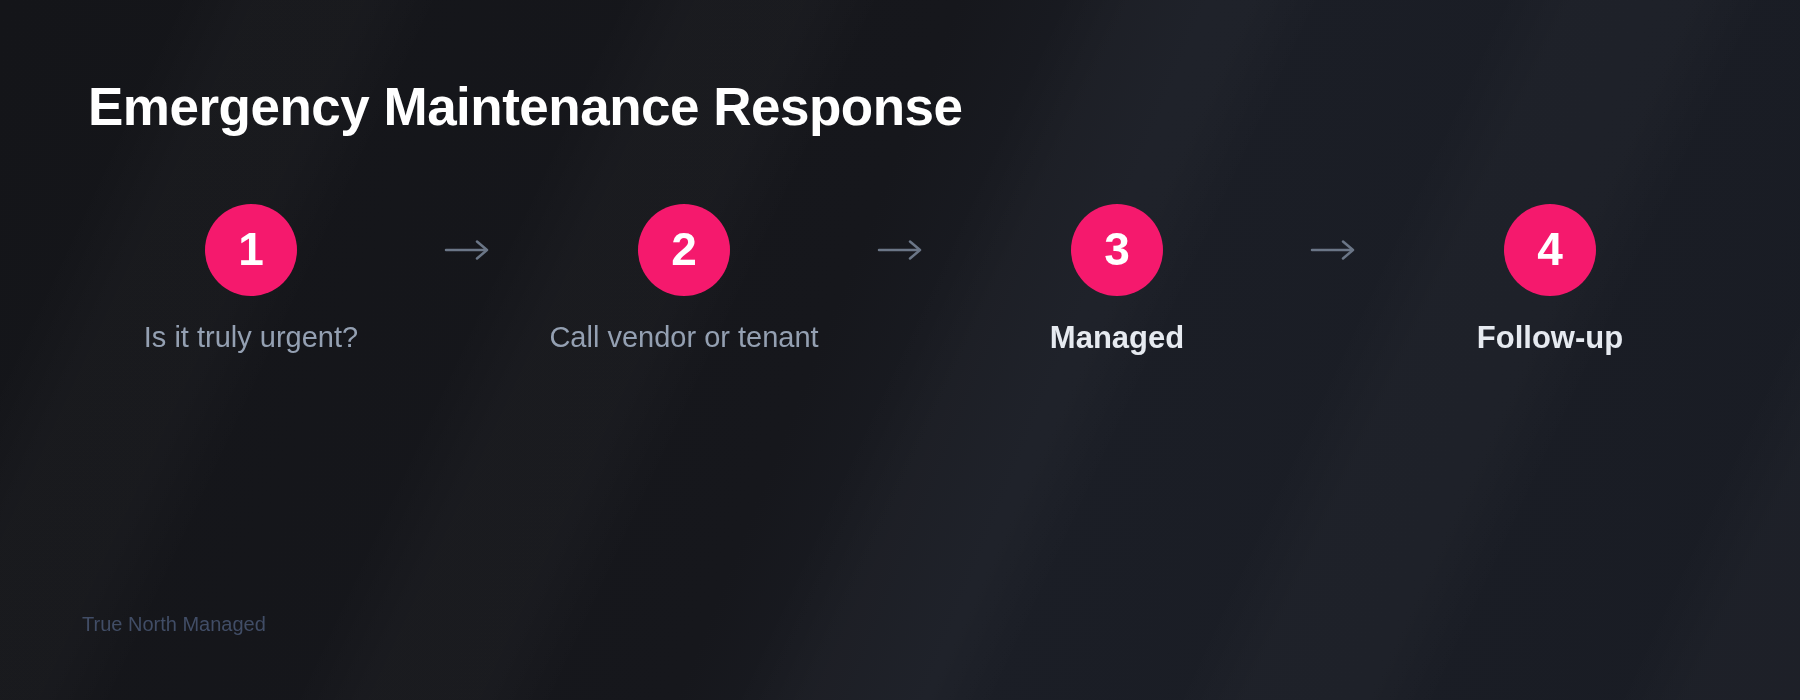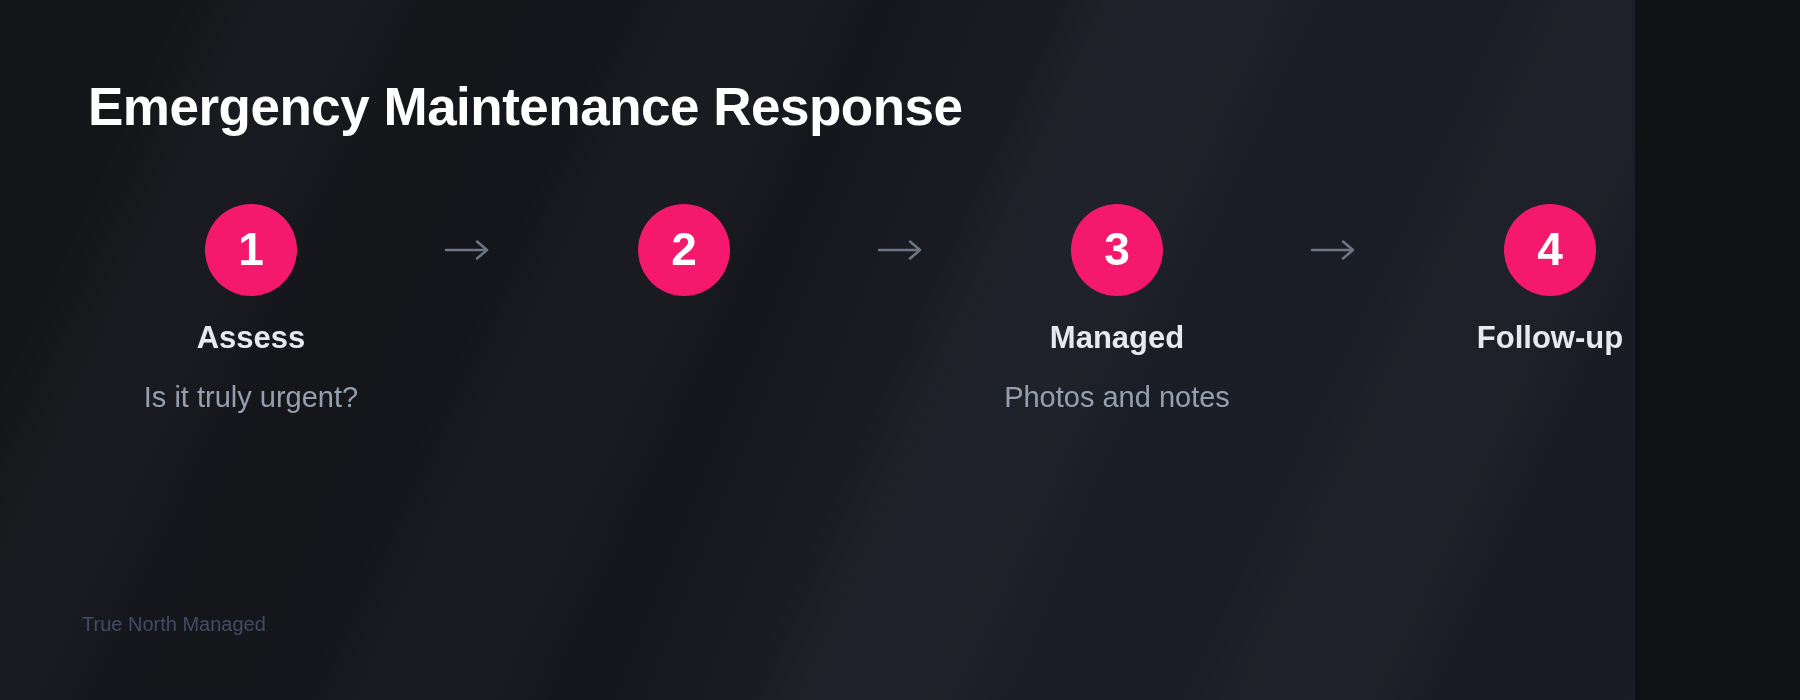--- a/index.html
+++ b/index.html
@@ -2,21 +2,21 @@
 <html style="--background: #16181e; --accent: #f5196d; --title: #ffffff; --step-title: #e6eaf0; --step-description: #94a0b2; --arrow: #6b7687; --footer: #414d66;"><head>
 <meta charset="utf-8">
 <style>
   html, body {
     margin: 0;
     padding: 0;
     background: #101114;
   }
   .canvas {
     position: relative;
-    width: 1635px;
+    width: 1800px;
     height: 700px;
     overflow: hidden;
     font-family: "Liberation Sans", "DejaVu Sans", sans-serif;
     background:
       repeating-linear-gradient(115deg,
         rgba(255,255,255,0.000) 0px,
         rgba(255,255,255,0.000) 160px,
         rgba(255,255,255,0.018) 230px,
         rgba(255,255,255,0.018) 330px,
         rgba(255,255,255,0.000) 400px),
@@ -103,50 +103,49 @@
 <body>
 
 <div class="canvas">
 
   <h1 class="page-title">Emergency Maintenance Response</h1>
 
   <div class="step step-0">
     <div class="circle">
       <span class="num">1</span>
     </div>
-    <div class="step-title">Assess</div>
     <div class="step-desc">Is it truly urgent?</div>
   </div>
 
   <div class="arrow arrow-0">
     <svg width="46" height="28" viewBox="0 0 46 28">
       <line x1="2" y1="14" x2="41" y2="14" stroke="#6b7687" stroke-width="2.5" stroke-linecap="round"></line>
       <polyline points="33,5.5 43,14 33,22.5" fill="none" stroke="#6b7687" stroke-width="2.5" stroke-linecap="round" stroke-linejoin="round"></polyline>
     </svg>
   </div>
 
   <div class="step step-1">
     <div class="circle">
       <span class="num">2</span>
     </div>
+    <div class="step-desc">Call vendor or tenant</div>
   </div>
 
   <div class="arrow arrow-1">
     <svg width="46" height="28" viewBox="0 0 46 28">
       <line x1="2" y1="14" x2="41" y2="14" stroke="#6b7687" stroke-width="2.5" stroke-linecap="round"></line>
       <polyline points="33,5.5 43,14 33,22.5" fill="none" stroke="#6b7687" stroke-width="2.5" stroke-linecap="round" stroke-linejoin="round"></polyline>
     </svg>
   </div>
 
   <div class="step step-2">
     <div class="circle">
       <span class="num">3</span>
     </div>
     <div class="step-title">Managed</div>
-    <div class="step-desc">Photos and notes</div>
   </div>
 
   <div class="arrow arrow-2">
     <svg width="46" height="28" viewBox="0 0 46 28">
       <line x1="2" y1="14" x2="41" y2="14" stroke="#6b7687" stroke-width="2.5" stroke-linecap="round"></line>
       <polyline points="33,5.5 43,14 33,22.5" fill="none" stroke="#6b7687" stroke-width="2.5" stroke-linecap="round" stroke-linejoin="round"></polyline>
     </svg>
   </div>
 
   <div class="step step-3">

